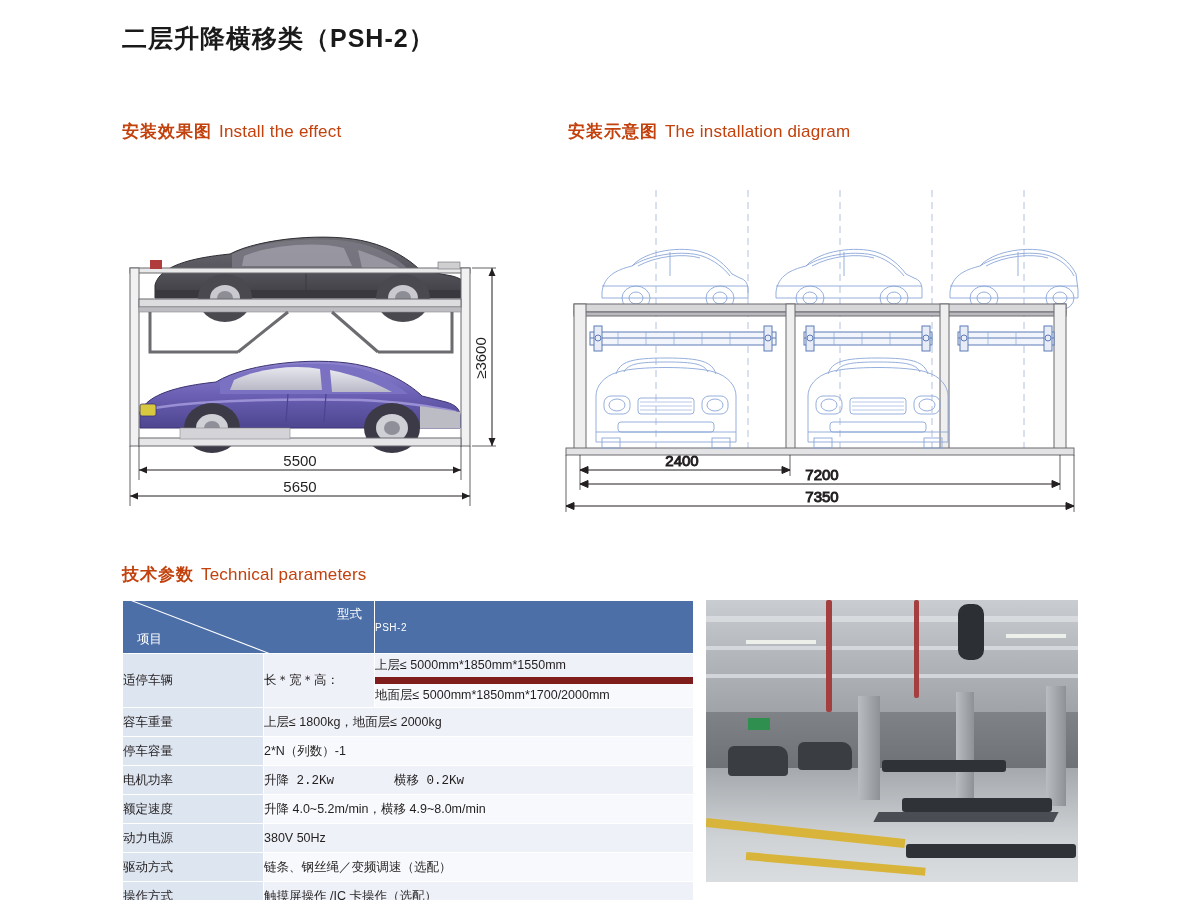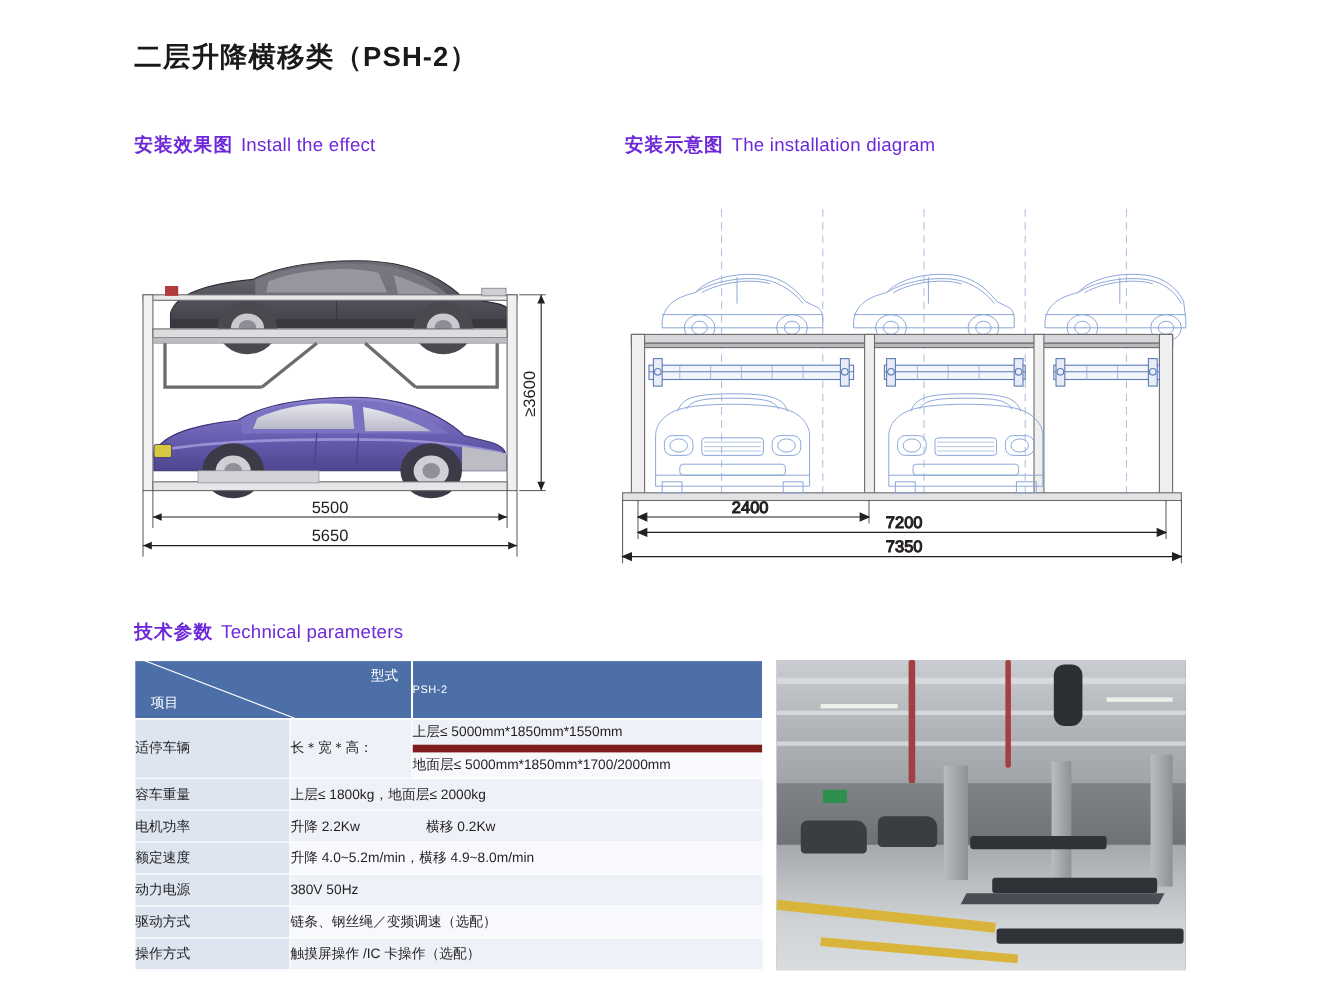--- a/index.html
+++ b/index.html
@@ -13,32 +13,32 @@
     position: relative;
     font-family: "Liberation Sans", sans-serif;
     color: #231f20;
     overflow: hidden;
   }
 
   
   .page-title {
     position: absolute;
     left: 122px;
-    top: 35px;
+    top: 22px;
     font-size: 25px;
     font-weight: bold;
     letter-spacing: 1px;
     color: #1a1a1a;
   }
 
   
   .section-heading {
     position: absolute;
     font-size: 17px;
-    color: #6d28d9;
+    color: #c2410c;
   }
   .section-heading .cn { font-weight: bold; letter-spacing: 1px; }
   .section-heading .en { font-weight: normal; margin-left: 7px; letter-spacing: 0.2px;}
 
   #heading-install-effect { left: 122px; top: 120px; }
   #heading-install-diagram { left: 568px; top: 120px; }
   #heading-tech-params { left: 122px; top: 563px; }
 
   
   .panel {
@@ -129,21 +129,21 @@
   .sub-stack { padding: 0; }
   .sub-stack div {
     height: 23px;
     line-height: 23px;
     background: #eef2f8;
   }
   .sub-stack div + div {
     border-top: 7px solid #7f1d1d;
     background: #f7f9fc;
   }
-  .pw-cell span { display:inline-block; }
+  .pw-cell span { display:inline-block;font-family:Liberation Mono, monospace; }
   .pw-gap { width: 60px; }
 
   
   #photo {
     position: absolute;
     left: 706px;
     top: 600px;
     width: 372px;
     height: 282px;
     overflow: hidden;
@@ -531,20 +531,24 @@
       <div>上层≤ 5000mm*1850mm*1550mm</div>
       <div>地面层≤ 5000mm*1850mm*1700/2000mm</div>
     </td>
   </tr>
 
   <tr>
     <td class="row-label">容车重量</td>
     <td class="row-value" colspan="2">上层≤ 1800kg，地面层≤ 2000kg</td>
   </tr>
 
+  <tr>
+    <td class="row-label">停车容量</td>
+    <td class="row-value alt" colspan="2">2*N（列数）-1</td>
+  </tr>
 
   <tr>
     <td class="row-label">电机功率</td>
     <td class="row-value pw-cell" colspan="2">
       <span>升降 2.2Kw</span><span class="pw-gap"></span><span>横移 0.2Kw</span>
     </td>
   </tr>
 
   <tr>
     <td class="row-label">额定速度</td>

